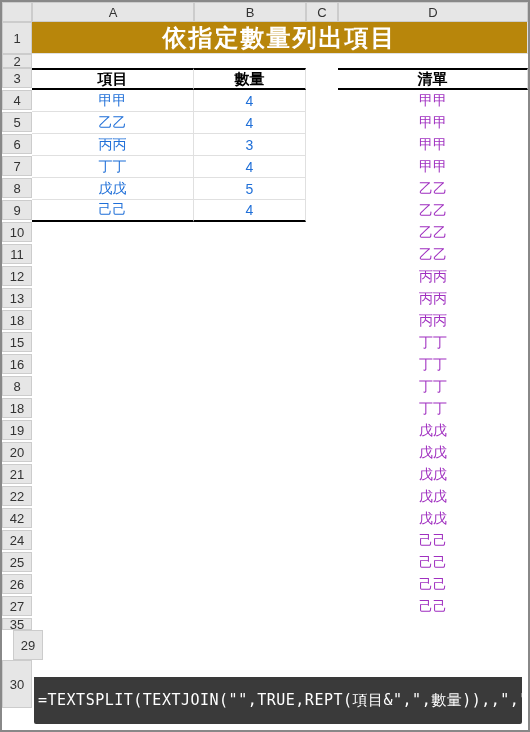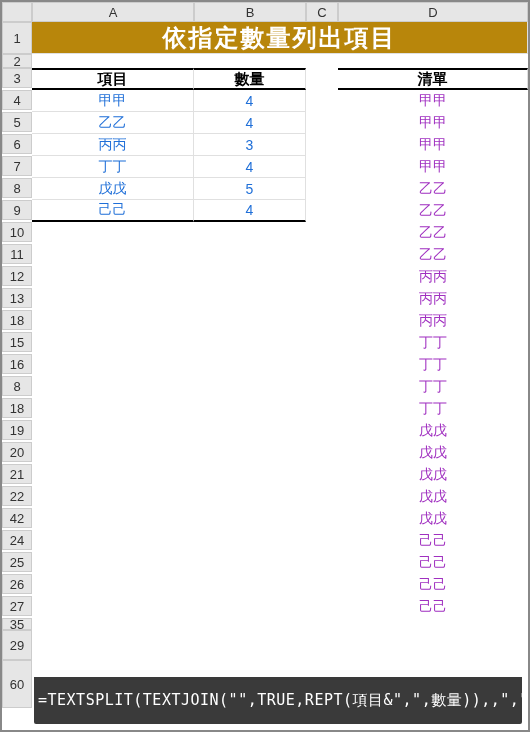--- a/index.html
+++ b/index.html
@@ -80,21 +80,21 @@
     text-align: center;
     font-size: 15px;
     padding: 14px 4px;
     margin-top: 2px;
     border-radius: 0 0 2px 2px;
     font-family: Consolas, monospace;
     letter-spacing: 0.5px;
     white-space: nowrap;
     overflow: hidden;
   }
-  .tall-rowhead-29 { height: 30px; }
+  .tall-rowhead-29 { height: 30px; margin-left: 11px; }
   .tall-rowhead-30 { height: 48px; }
 </style>
 </head>
 <body>
 
 <div class="grid">
 
   <div class="corner"></div>
   <div class="col-head">A</div>
   <div class="col-head">B</div>
@@ -239,19 +239,19 @@
   </div>
 
 <div class="grid">
   <div class="row-head" style="height:12px">35</div>
   <div class="cell" style="height:12px;grid-column:span 4;border:none"></div>
 </div>
 
 <div class="grid">
   <div class="row-head tall-rowhead-29">29</div>
   <div style="grid-column:span 4;height:30px"></div>
-  <div class="row-head tall-rowhead-30">60</div>
+  <div class="row-head tall-rowhead-30">30</div>
   <div style="grid-column:span 4;height:48px"></div>
 </div>
 
 <div class="formula-block">
   <div class="formula-body">=TEXTSPLIT(TEXTJOIN("",TRUE,REPT(項目&amp;",",數量)),,",")</div>
 </div>
 
 </body></html>

